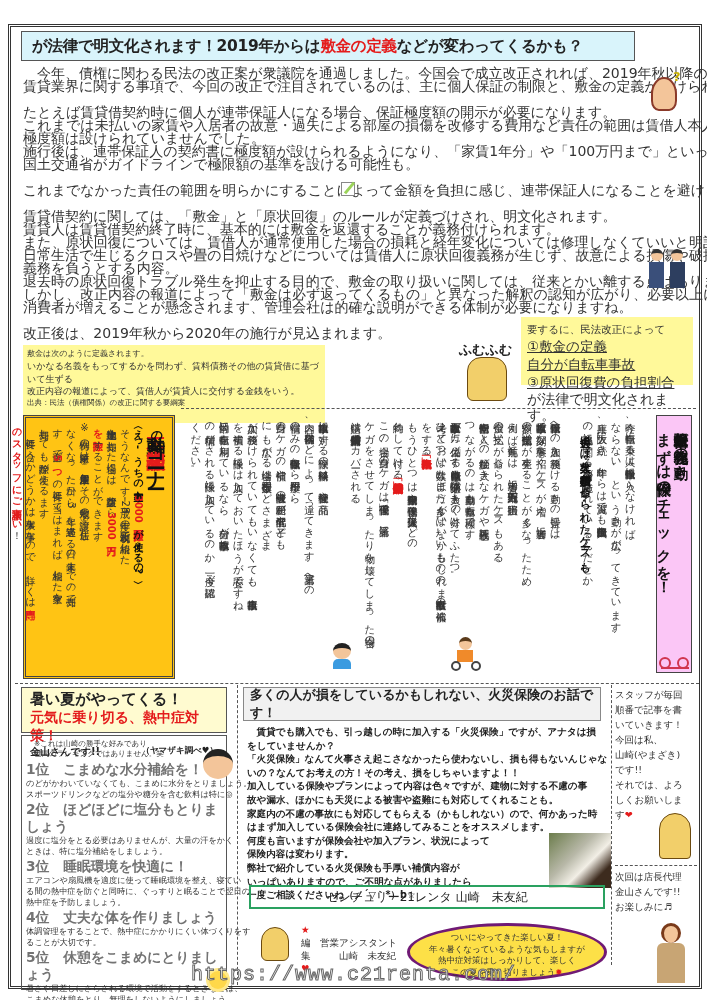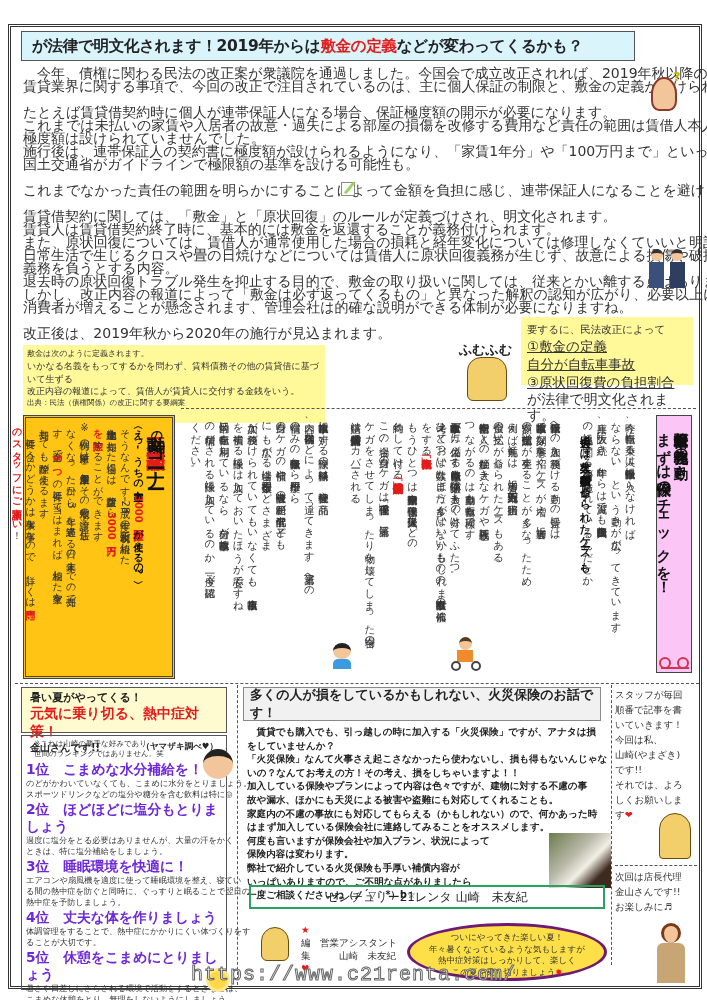--- a/index.html
+++ b/index.html
@@ -20,26 +20,26 @@
 .vert{position:absolute;writing-mode:vertical-rl;font-size:10.4px;line-height:14.2px;color:#333;white-space:pre}
 .vert .bold{font-weight:bold;color:#111;font-size:11px}
 .vert .red{color:#e41c1c;font-weight:bold}
 .bike-title{position:absolute;left:645px;top:412px;width:36px;height:258px;background:#fbc6f6;border:1px solid #444;writing-mode:vertical-rl;font-weight:bold;font-size:14.5px;line-height:17px;padding:6px 2px;color:#111}
 .estate{position:absolute;left:19px;top:412px;width:146px;height:254px;background:#ffc414;border:3px double #444;writing-mode:vertical-rl;padding:4px 3px;font-size:10px;line-height:13.5px;color:#333}
 .estate .big{font-size:19px;font-weight:bold;color:#111;line-height:24px}
 .estate .big .red{color:#e41c1c}
 .estate .sub{font-weight:bold;color:#111}
 .estate .red{color:#e41c1c;font-weight:bold}
 .heat-head{position:absolute;left:19px;top:678px;width:206px;height:46px;background:#fffbd0;border:1px solid #555;padding:2px 8px;font-weight:bold}
-.heat-head .l1{font-size:11px}
+.heat-head .l1{font-size:15px}
 .heat-head .l2{font-size:14px;color:#e41c1c}
 .heat-head .l3{font-size:10px;display:flex;justify-content:space-between}
 .heat-body{position:absolute;left:19px;top:726px;width:206px;height:255px;border:1px solid #555;padding:3px 4px;color:#333}
 .heat-body .note{font-size:7.5px;line-height:10px;padding-left:8px}
-.rank h4{font-size:13.8px;font-weight:bold;color:#6d28d9;line-height:17px;margin-top:2px}
+.rank h4{font-size:13.8px;font-weight:bold;color:#737373;line-height:17px;margin-top:2px}
 .rank p{font-size:8.2px;line-height:10.6px;color:#333}
 .fire-head{position:absolute;left:238px;top:678px;width:358px;height:34px;background:#f1f1f1;border:1px solid #888;display:flex;align-items:center;padding-left:6px;font-weight:bold;font-size:13px;color:#222}
 .fire-body{position:absolute;left:240px;top:717px;width:356px;font-size:9.6px;line-height:13.6px;font-weight:bold;color:#222;white-space:pre}
 .sig{position:absolute;left:243px;top:892px;width:345px;height:24px;border:2px solid #2aa160;display:flex;align-items:center;justify-content:center;font-size:12px;color:#222}
 .photo{position:absolute;left:538px;top:826px;width:62px;height:55px;background:linear-gradient(135deg,#6b7c4b,#b8b8a8 40%,#f2efe6 60%,#3d2b1e 80%);}
 .editor{position:absolute;left:295px;top:922px;font-size:9.5px;line-height:13px;color:#333}
 .editor .star{color:#e41c1c}
 .bubble{position:absolute;left:403px;top:923px;width:192px;height:58px;background:#fde047;border:3px solid #701a75;border-radius:50%;font-size:8.5px;line-height:11.5px;text-align:center;padding-top:6px;color:#333}
 .bubble .red{color:#e41c1c}
 .url{position:absolute;left:160px;top:956px;font-size:20px;color:rgba(255,255,255,.85);-webkit-text-stroke:1px #666;letter-spacing:1px;font-family:Liberation Mono, monospace}

